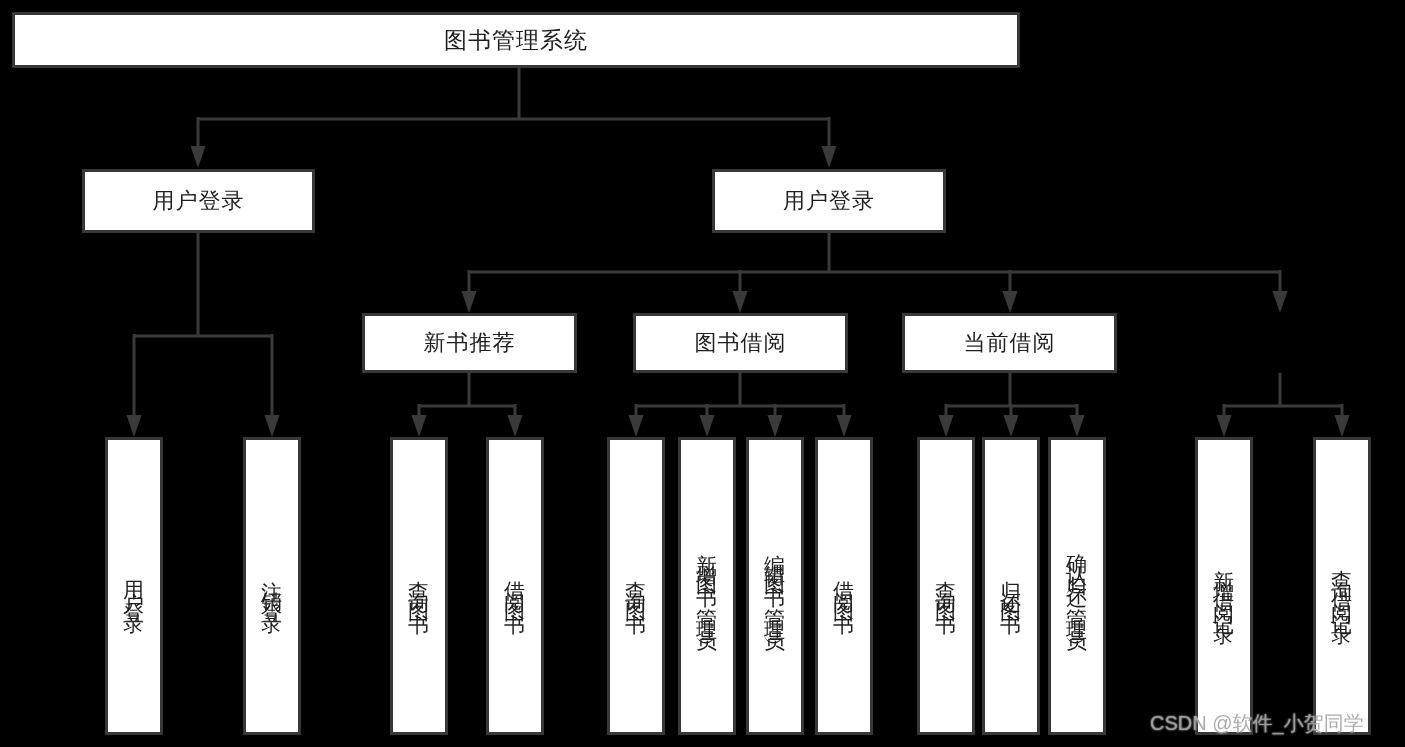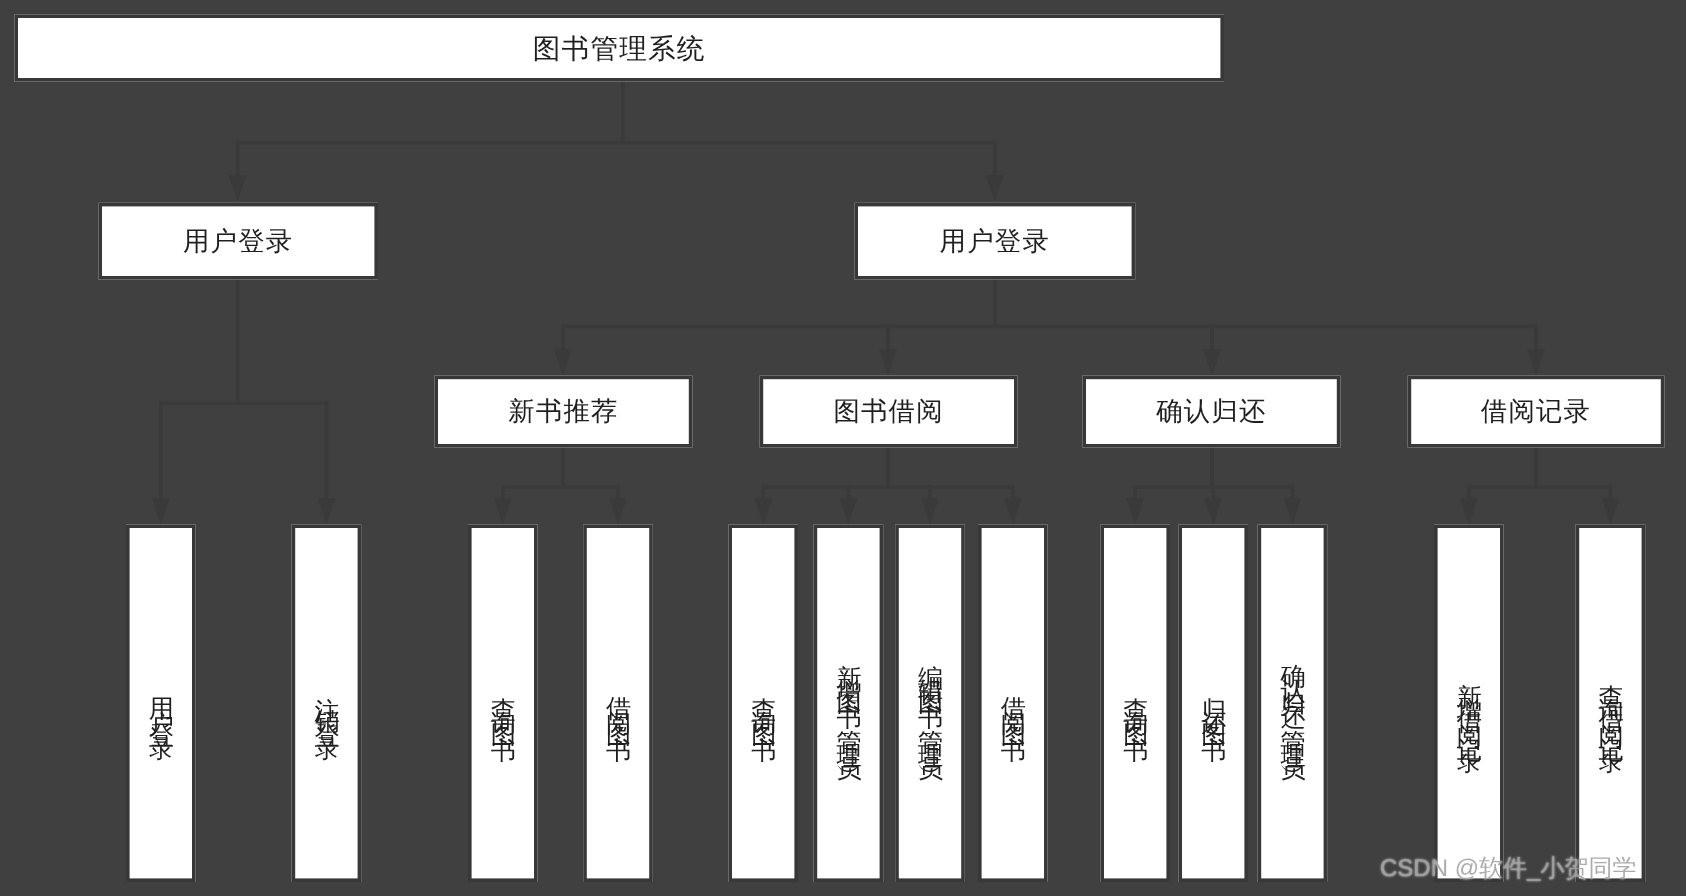--- a/index.html
+++ b/index.html
@@ -1,17 +1,17 @@
 <!DOCTYPE html>
 <html><head>
 <meta charset="utf-8">
 <style>
   html,body{margin:0;padding:0;background:#ffffff;}
   #canvas{
-    position:relative;width:1405px;height:747px;background:#404040;overflow:hidden;
+    position:relative;width:1405px;height:747px;background:#000000;overflow:hidden;
     font-family:"Liberation Sans","DejaVu Sans",sans-serif;
   }
   #connectors{position:absolute;left:0;top:0;z-index:0;}
   #connectors path{stroke:#3a3a3a;stroke-width:3;fill:none;}
   #connectors polygon{fill:#3a3a3a;stroke:none;}
   .node{
     position:absolute;z-index:1;background:#ffffff;border:3px solid #383838;
     display:flex;align-items:center;justify-content:center;
     color:#1f1f1f;box-sizing:border-box;
   }
@@ -79,24 +79,21 @@
     <span>用户登录</span>
   </div>
 
   <div class="node h" style="left:633px;top:313px;width:215px;height:60px">
     <span>图书借阅</span>
   </div>
   <div class="node h" style="left:362px;top:313px;width:215px;height:60px">
     <span>新书推荐</span>
   </div>
   <div class="node h" style="left:902px;top:313px;width:215px;height:60px">
-    <span>确认归还</span>
-  </div>
-  <div class="node h" style="left:1173px;top:313px;width:214px;height:60px">
-    <span>借阅记录</span>
+    <span>当前借阅</span>
   </div>
 
   <div class="node v" style="left:105px;top:437px;width:58px;height:298px">
     <span>用户登录</span>
   </div>
   <div class="node v" style="left:243px;top:437px;width:58px;height:298px">
     <span>注销登录</span>
   </div>
 
   <div class="node v" style="left:390px;top:437px;width:58px;height:298px">

